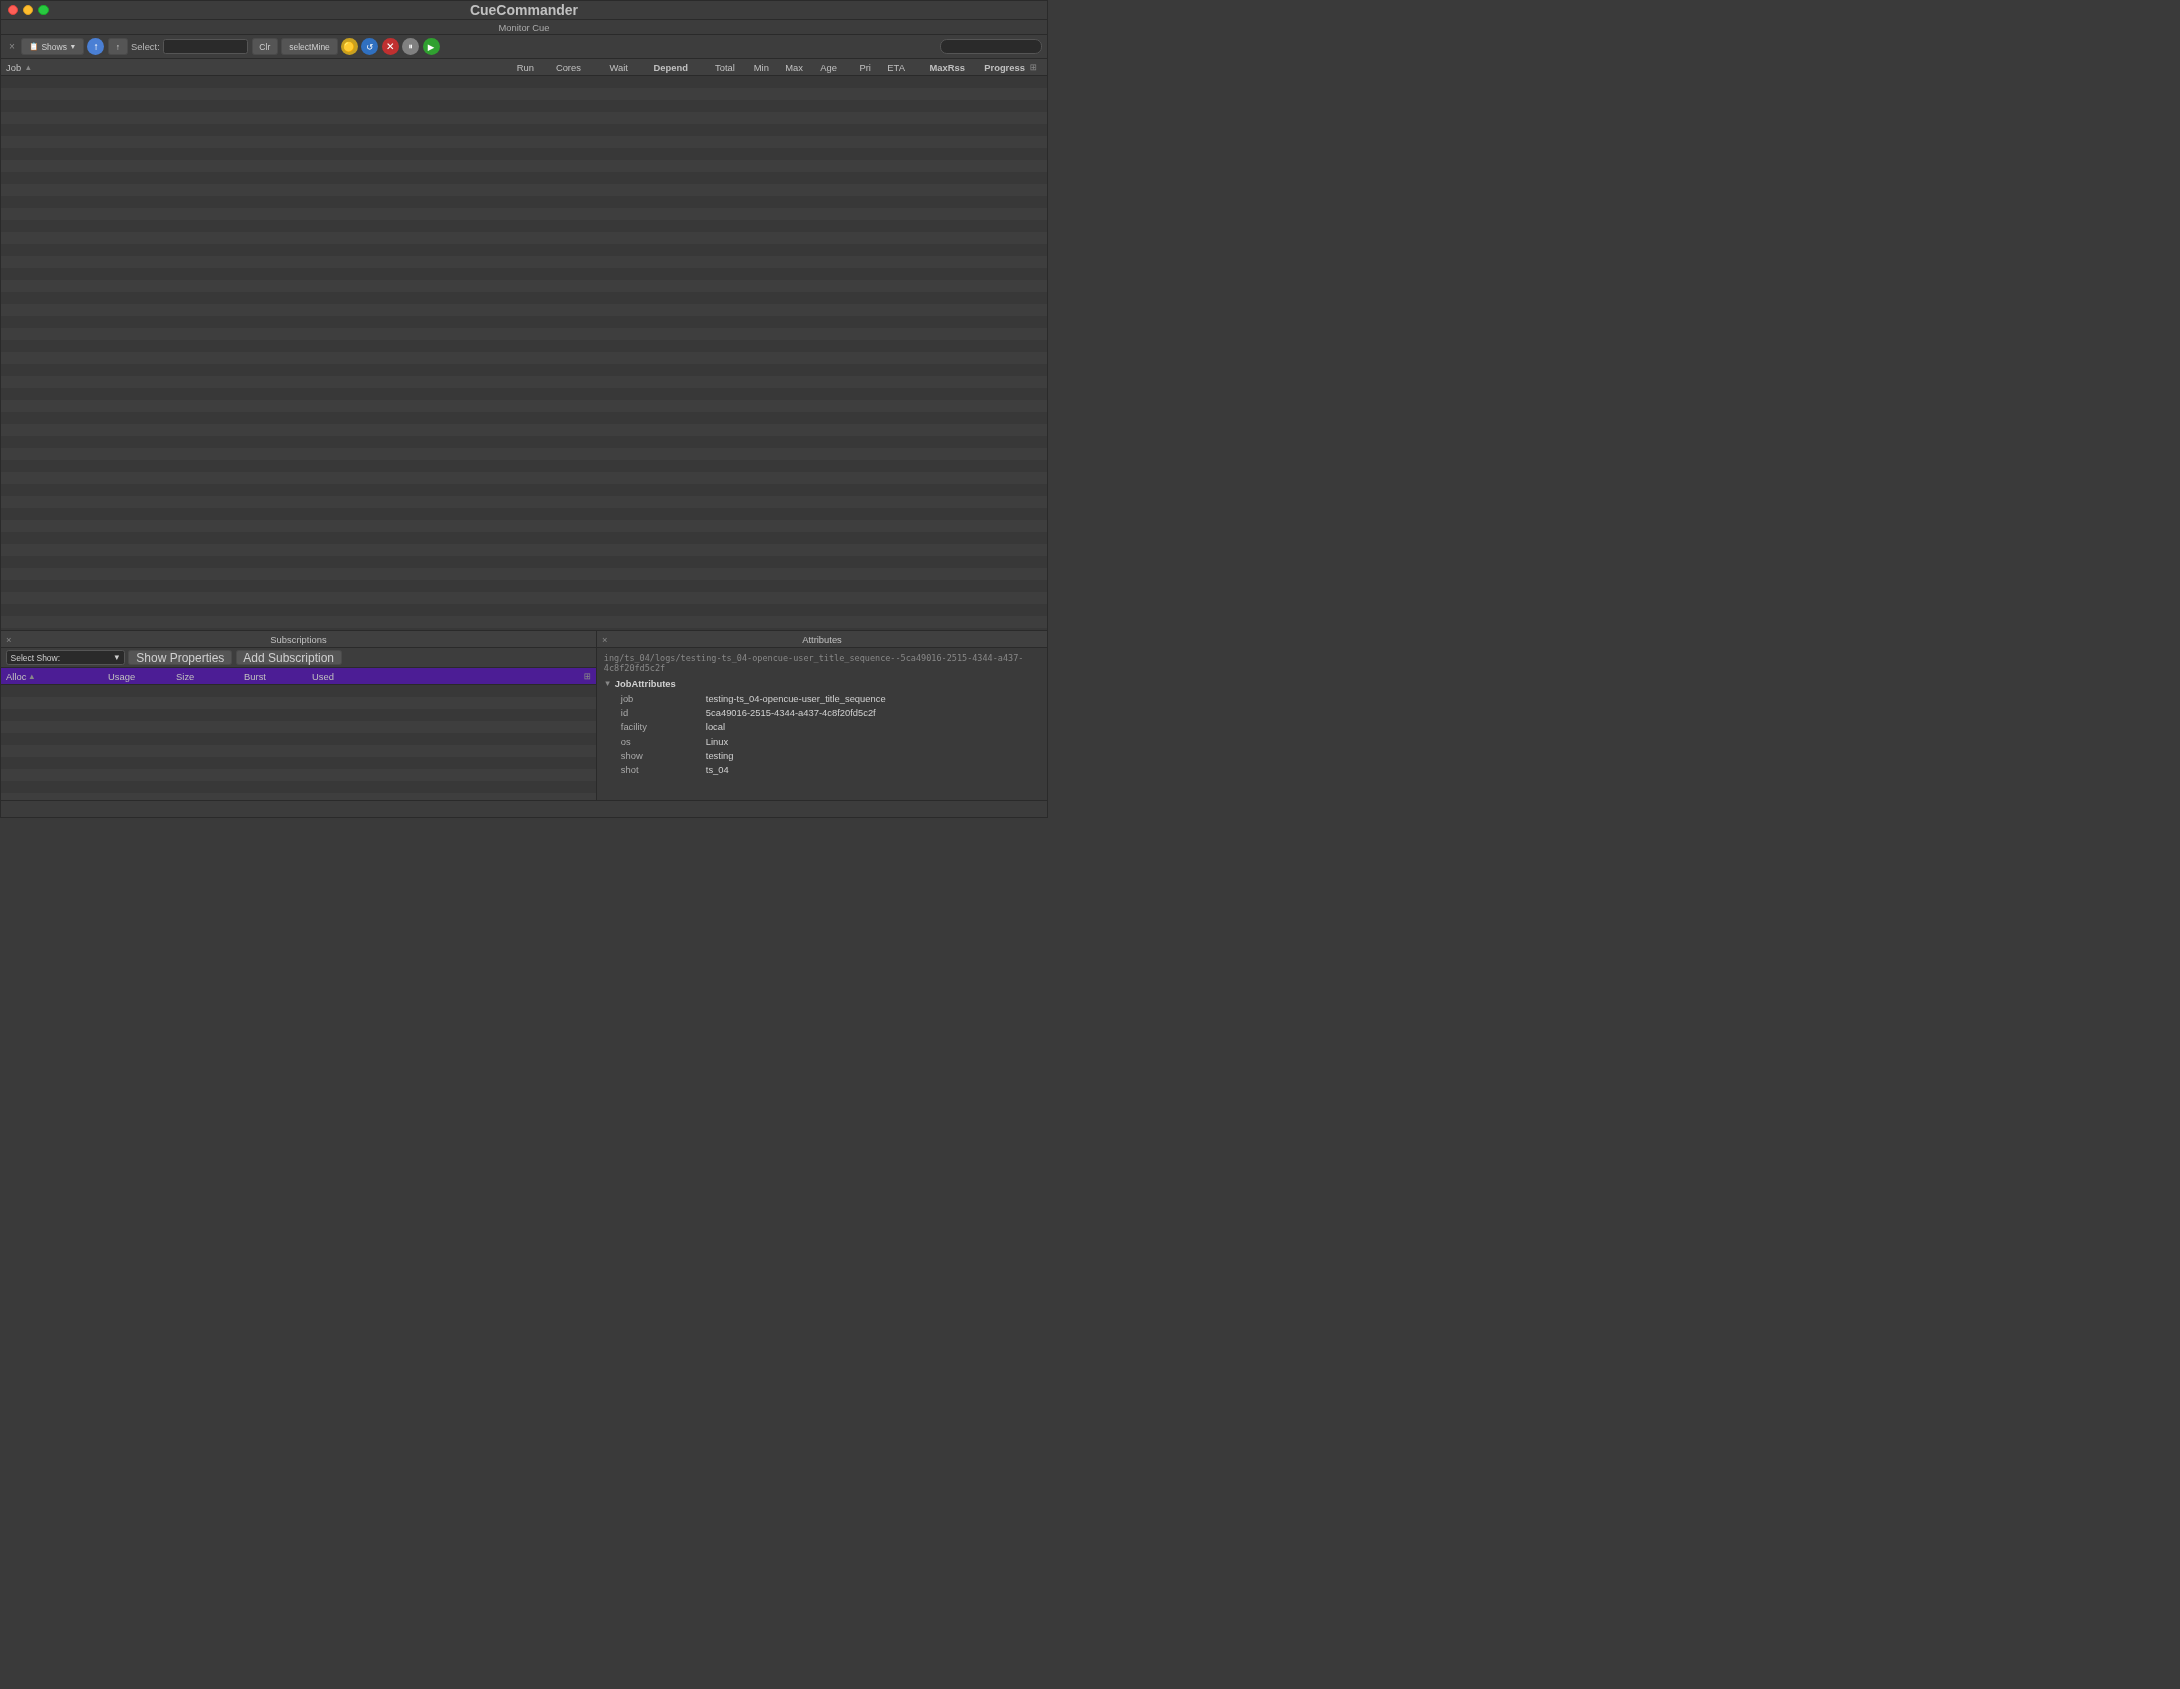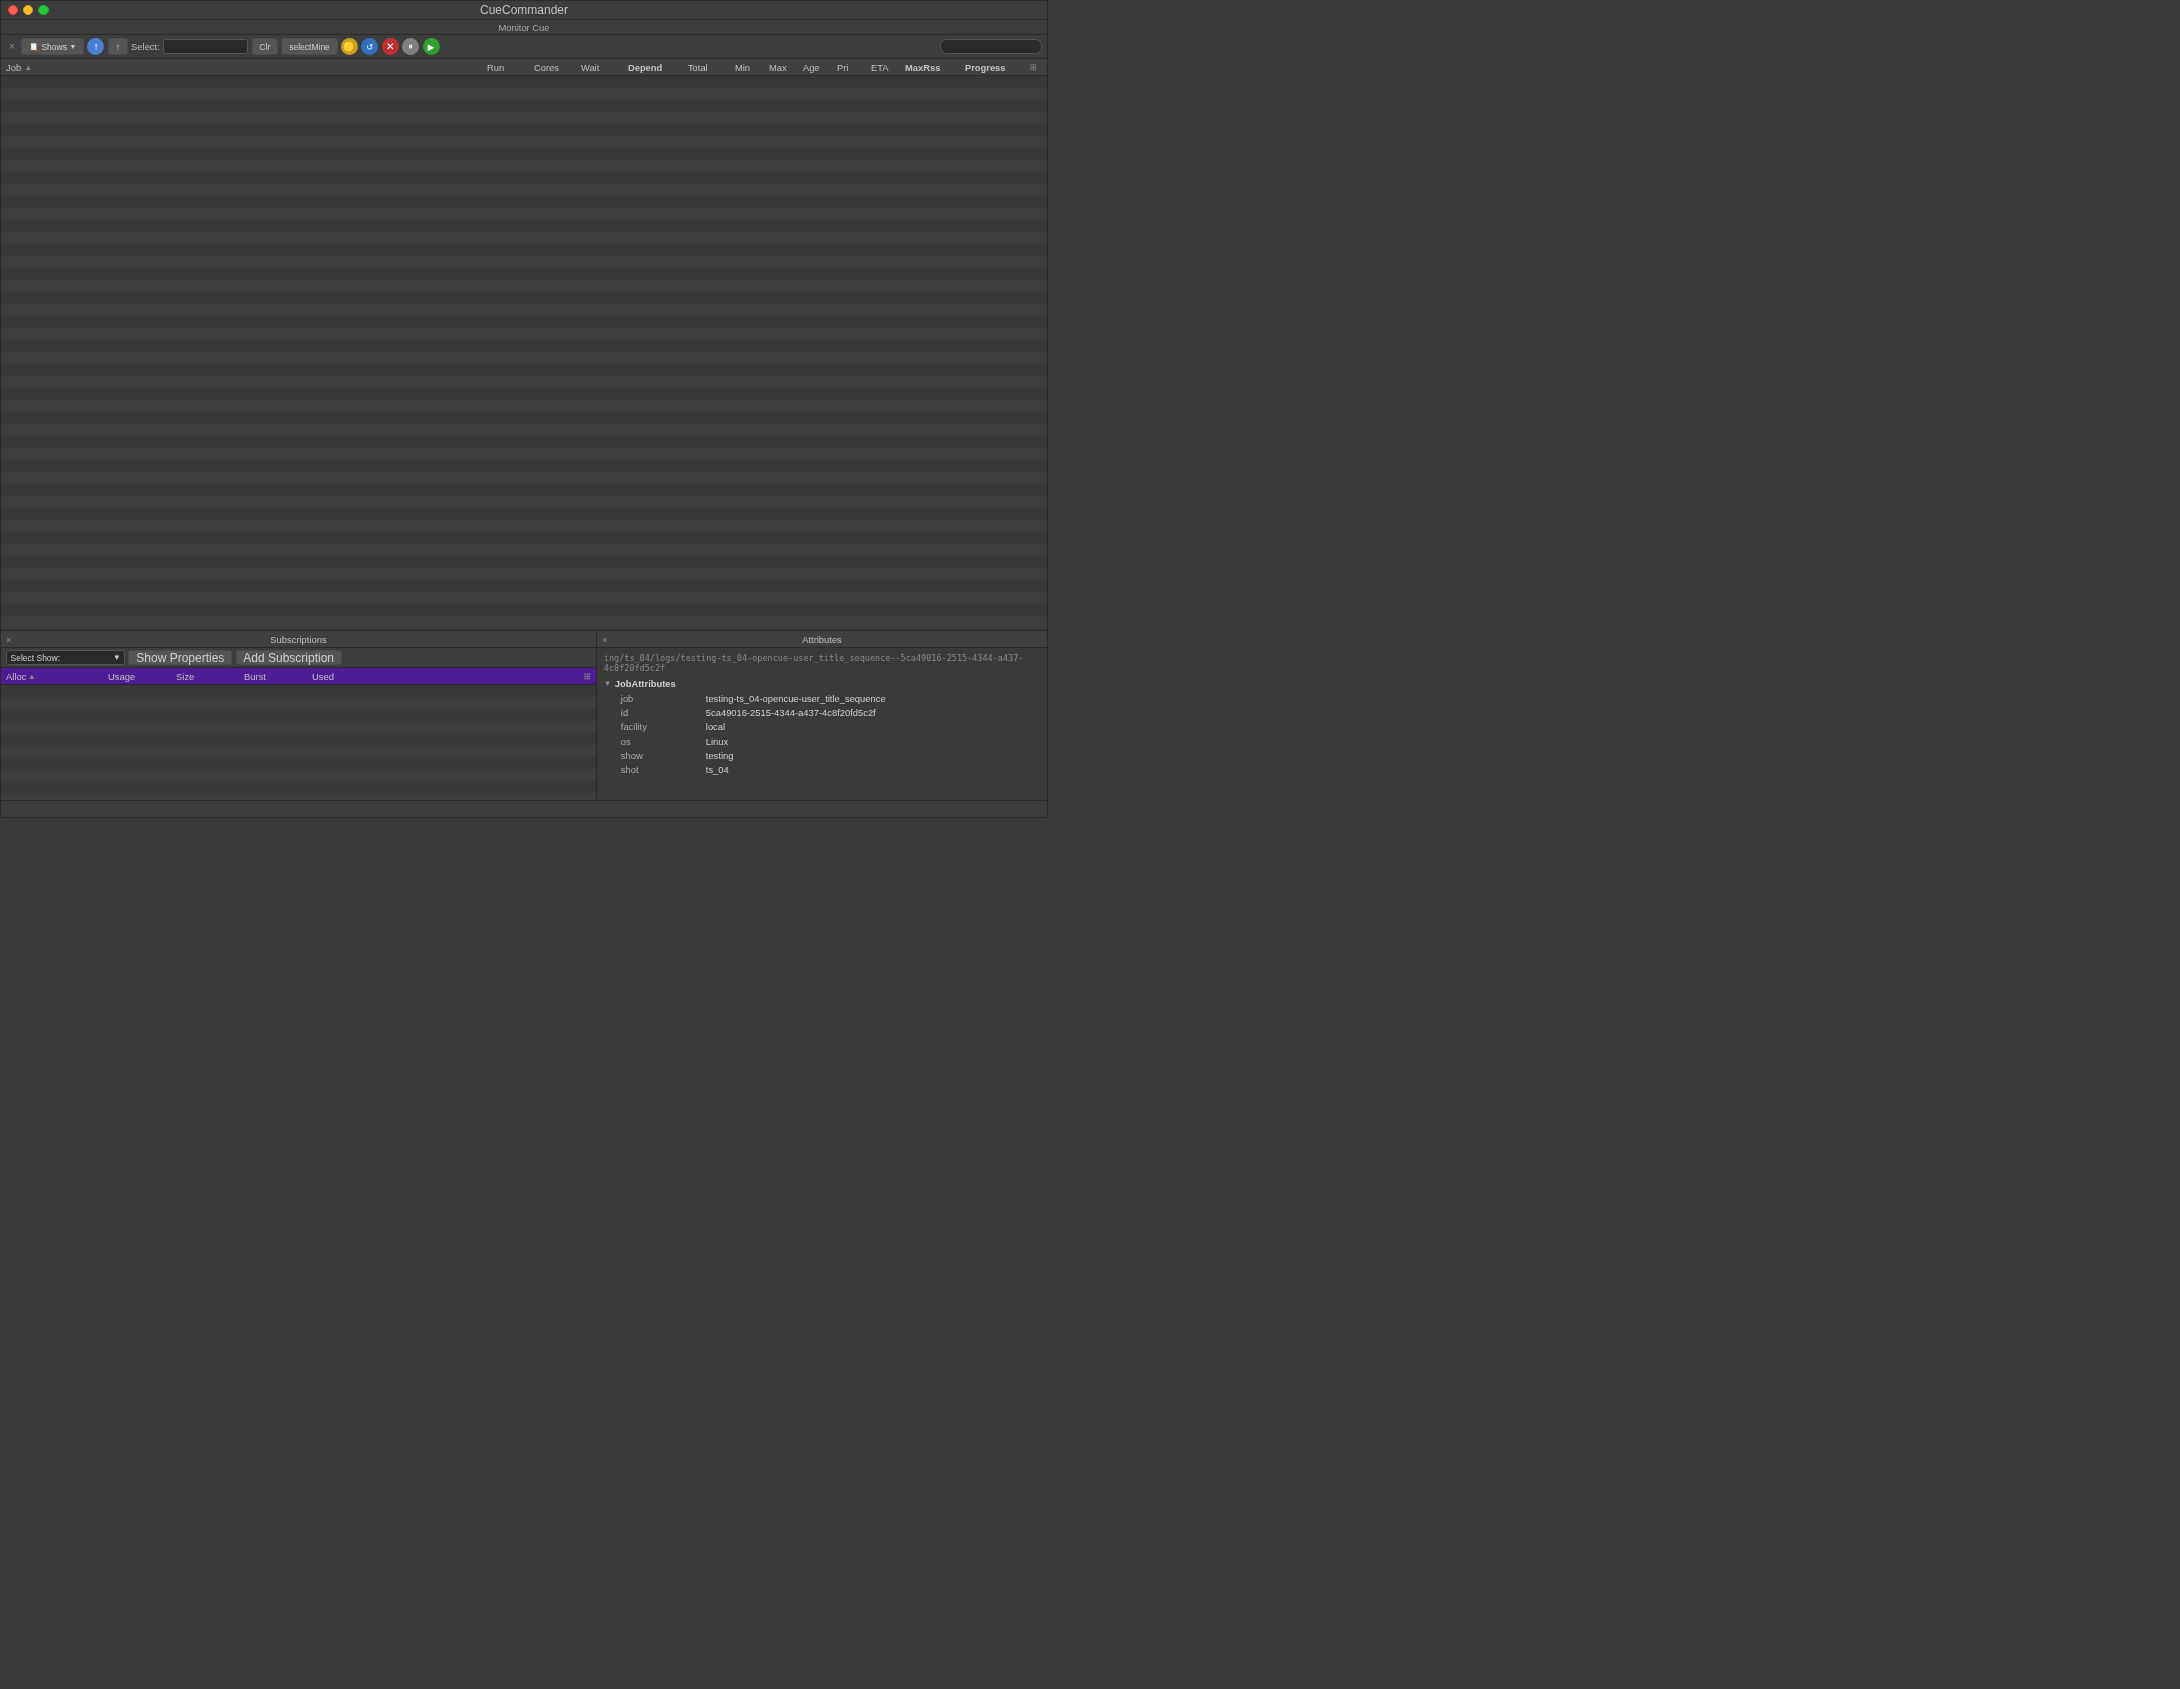--- a/index.html
+++ b/index.html
@@ -31,22 +31,23 @@
     }
     .traffic-light {
       width: 10.2px; height: 10.2px;
       border-radius: 50%;
       cursor: pointer;
     }
     .tl-close { background: #ff5f57; border: 0.9px solid #e0443e; }
     .tl-min { background: #ffbd2e; border: 0.9px solid #dea123; }
     .tl-max { background: #28c940; border: 0.9px solid #1aab29; }
     .title-bar-title {
-      font-size: 12px;
+      font-size: 14px;
       color: #c0c0c0;
+      font-weight: bold;
     }
     
     .monitor-bar {
       background: #3c3c3c;
       height: 15.3px;
       display: flex;
       align-items: center;
       justify-content: center;
       border-bottom: 0.9px solid #2a2a2a;
     }
@@ -129,21 +130,21 @@
     }
     .col-job { flex: 1; display: flex; align-items: center; gap: 3.4px; }
     .col-job-label { font-size: 9.4px; color: #c0c0c0; }
     .col-sort-icon { font-size: 7.7px; color: #888; }
     .col-nums {
       display: flex;
       gap: 0;
     }
     .col-num {
       width: 47px;
-      text-align: left;
+      text-align: right;
       font-size: 9.4px;
       color: #c0c0c0;
     }
     .col-num-wide { width: 60px; font-weight: bold; }
     .col-num-narrow { width: 34px; }
     .col-expand-icon {
       width: 17px;
       text-align: center;
       font-size: 8.5px;
       color: #888;

